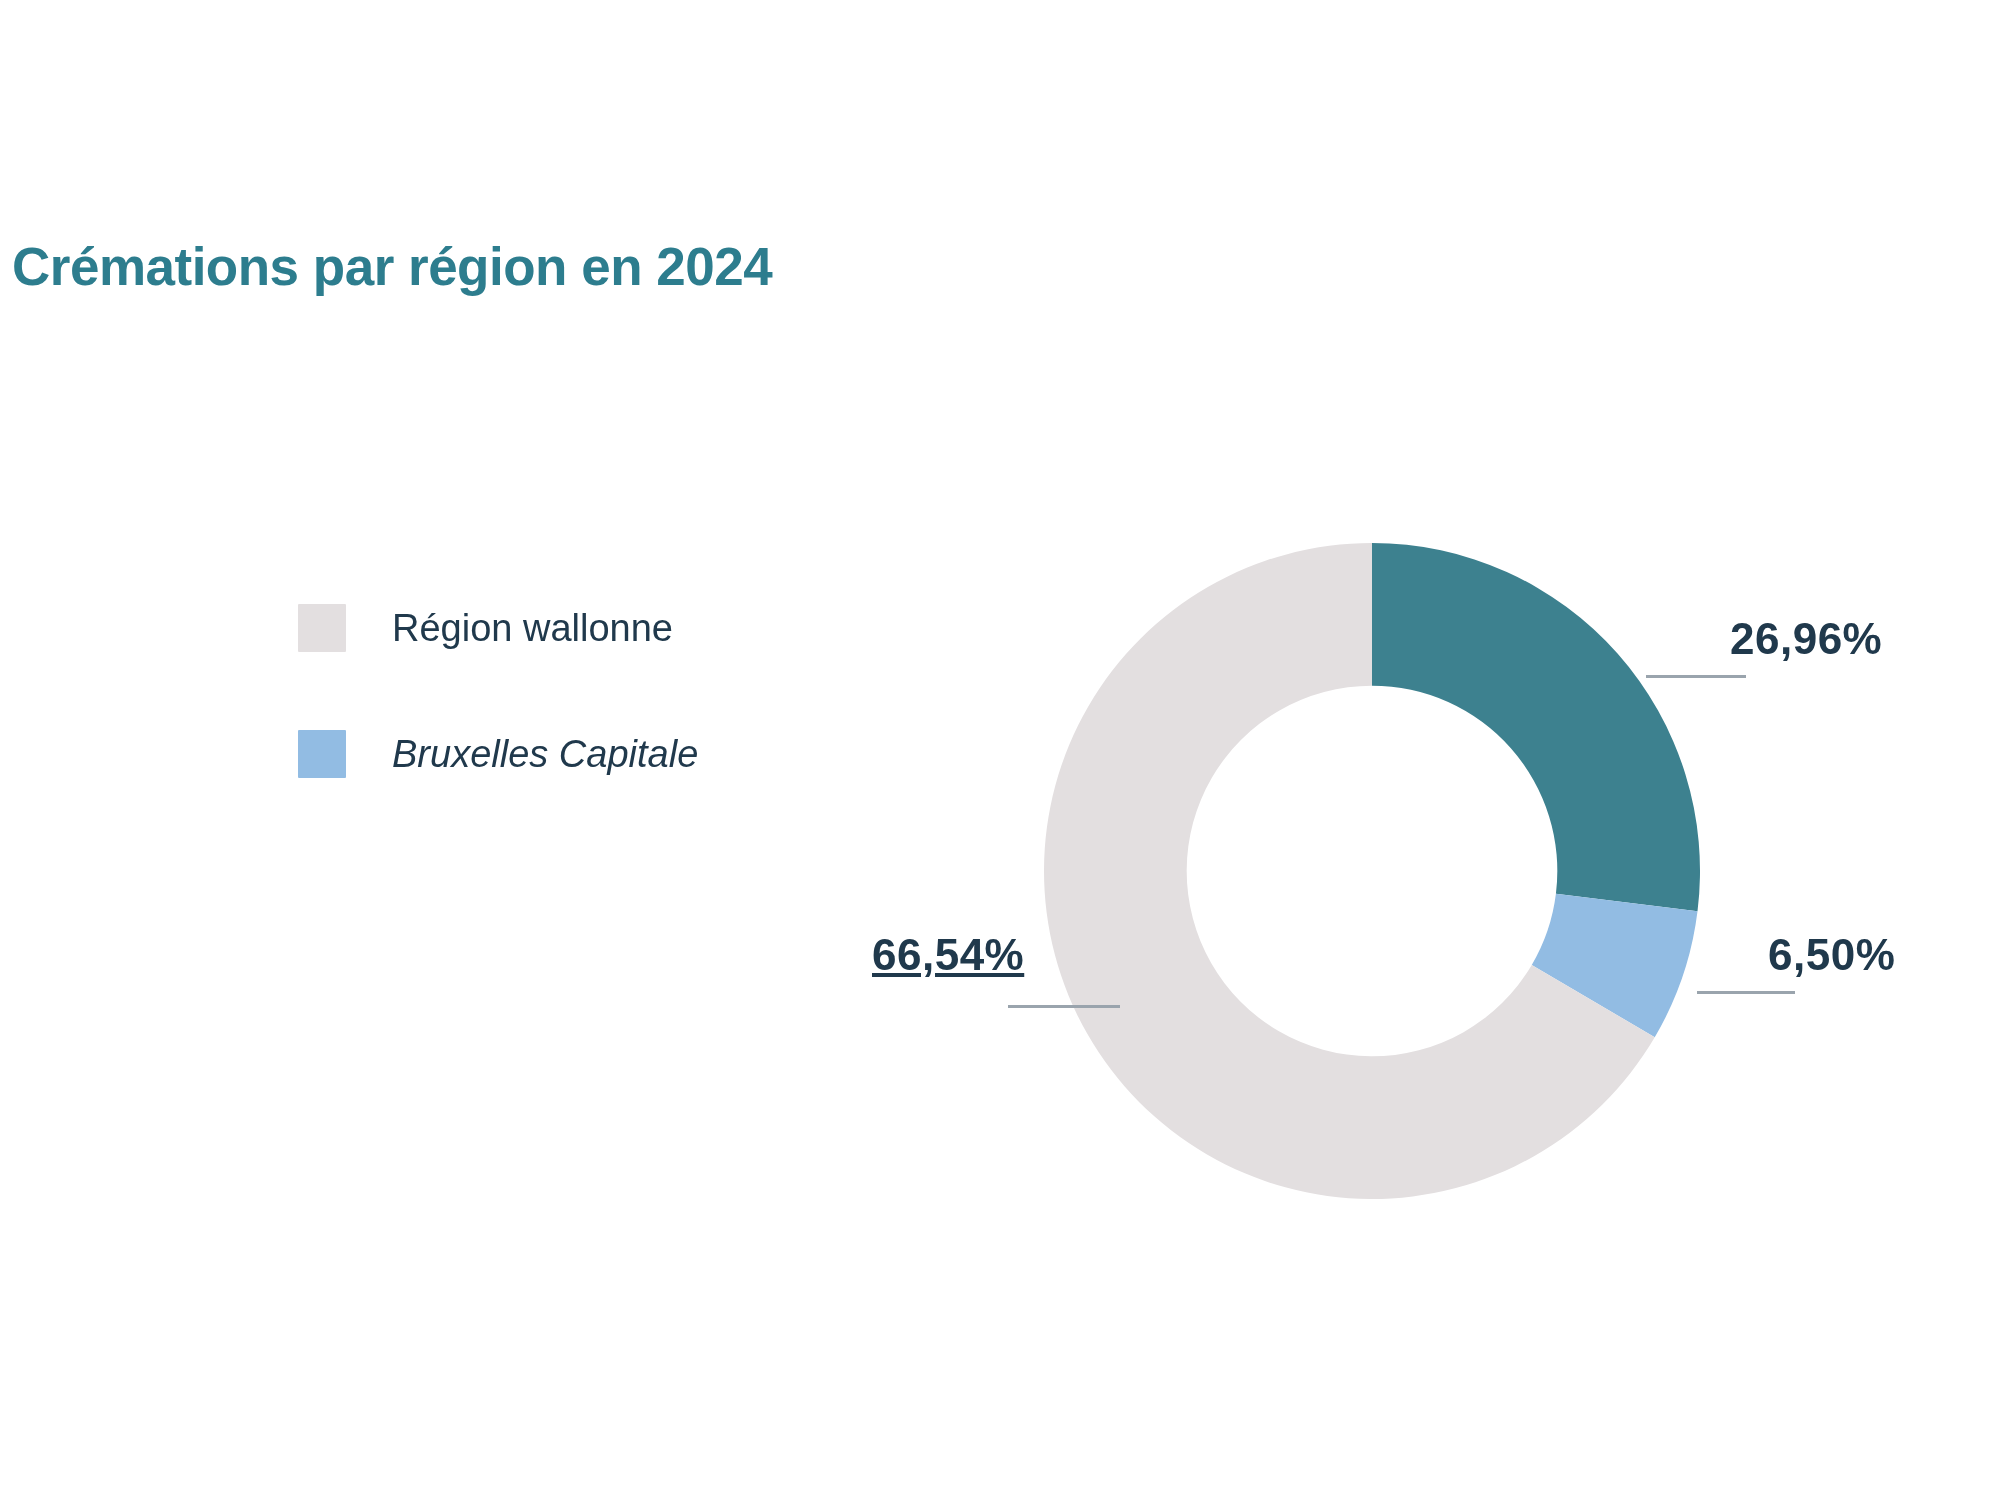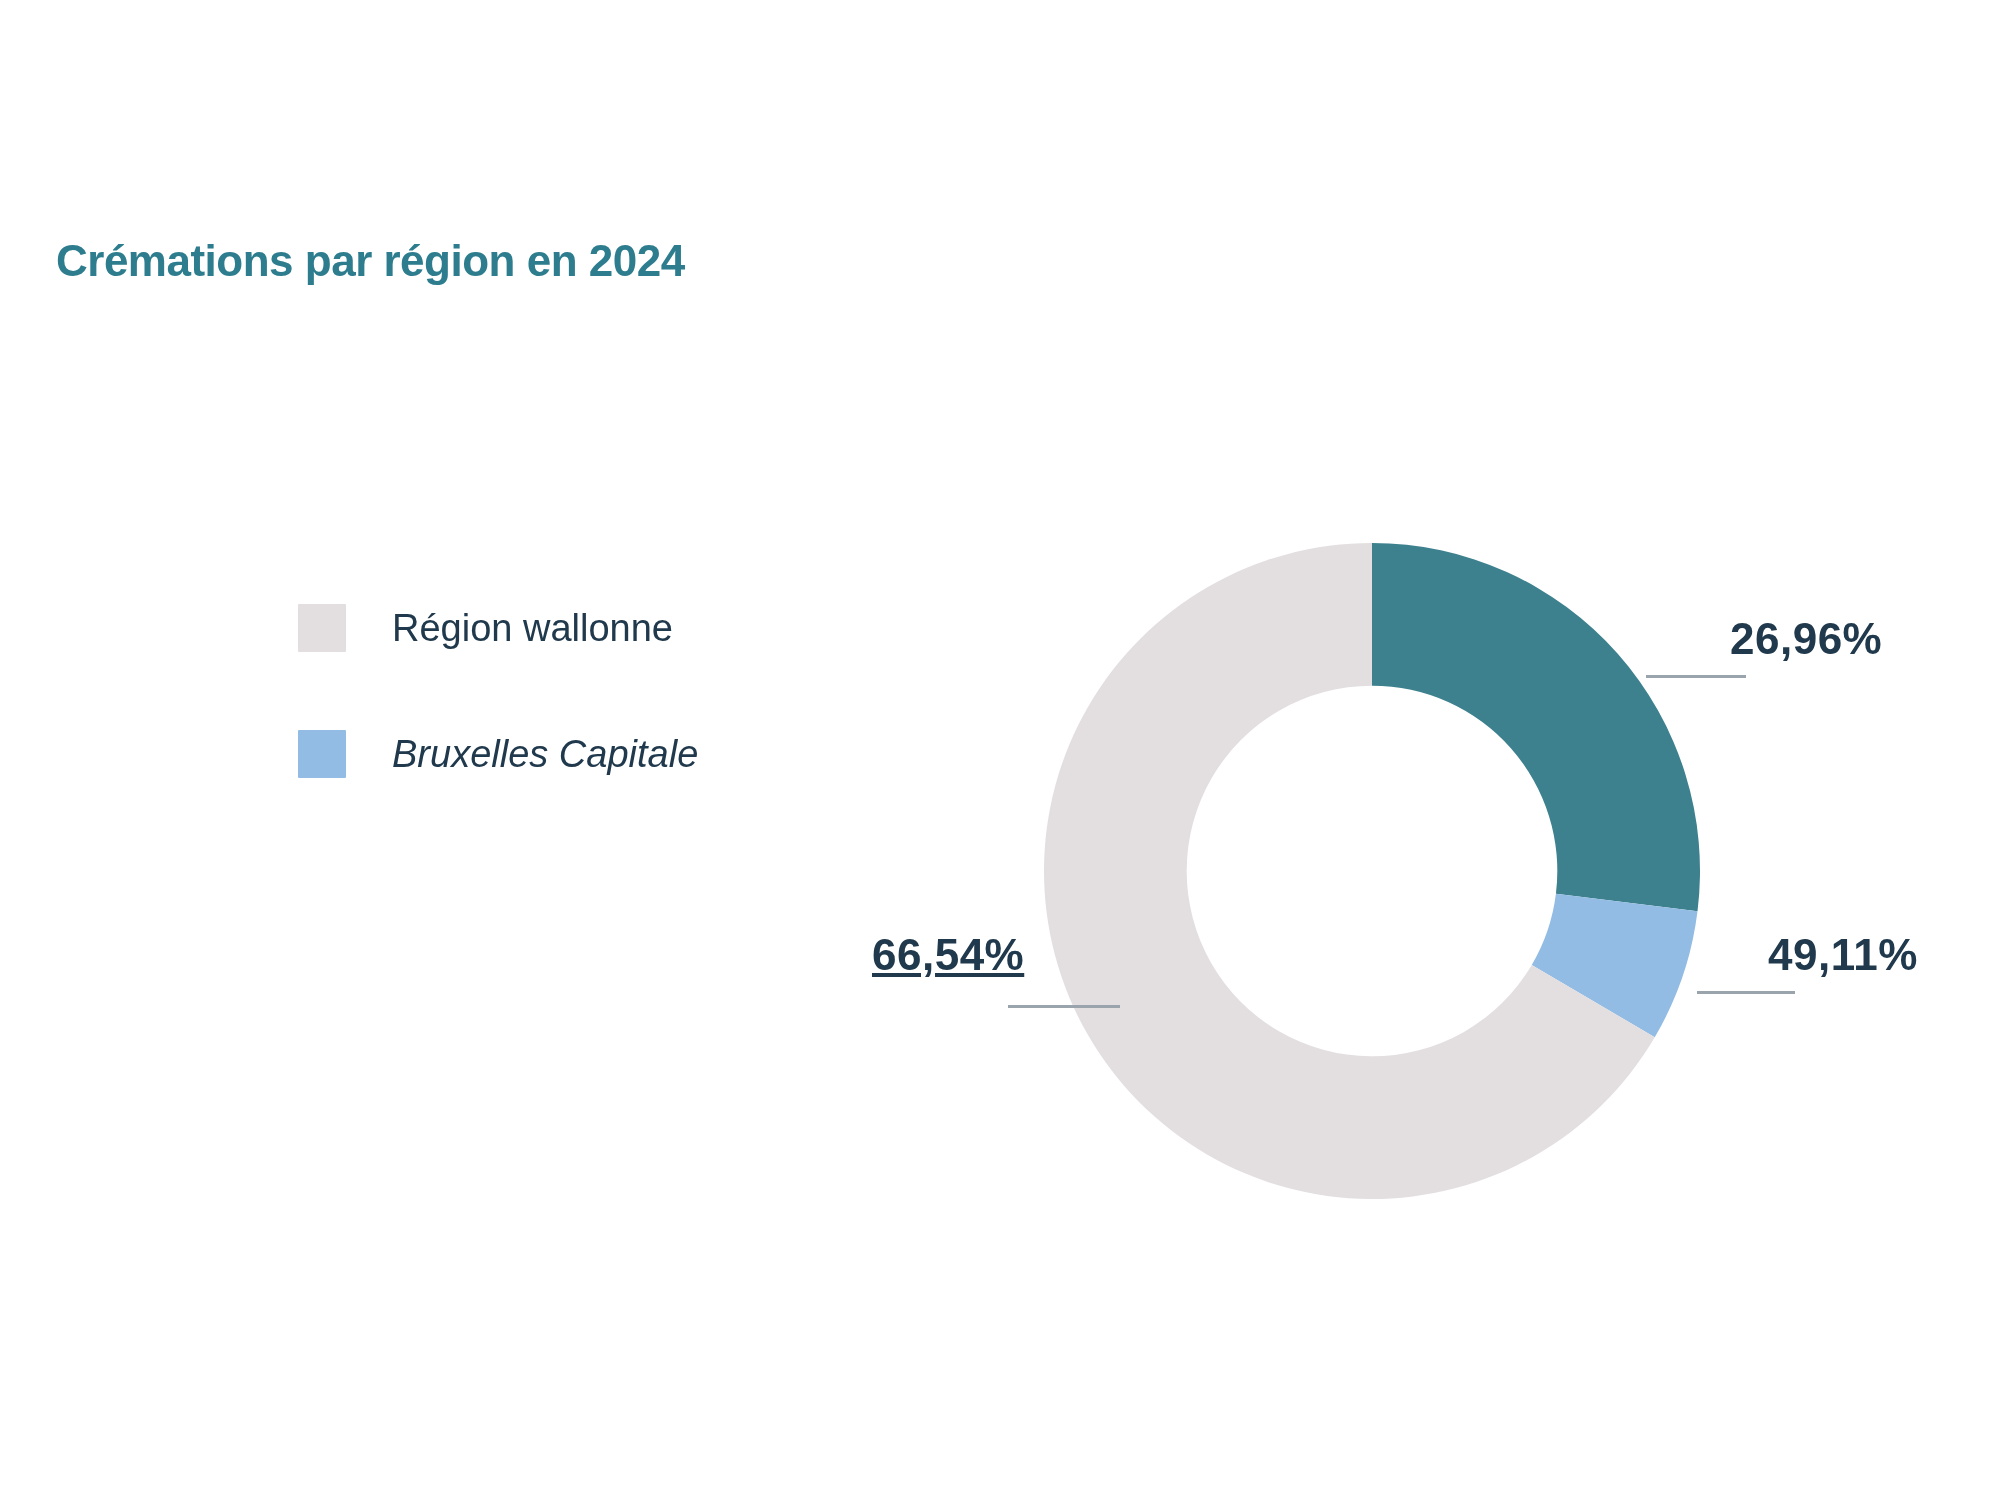--- a/index.html
+++ b/index.html
@@ -16,26 +16,25 @@
     height: 1501px;
     background: #ffffff;
     overflow: hidden;
   }
 
   
   #chart-title {
     position: absolute;
     left: 12px;
     top: 236px;
-    font-size: 44px;
+    font-size: 53px;
     font-weight: 700;
     letter-spacing: -0.5px;
     color: #2D7D8E;
     white-space: nowrap;
-    margin-left: 44px;
   }
 
   
   #legend {
     position: absolute;
     left: 298px;
     top: 600px;
     width: 520px;
   }
   .legend-item {
@@ -123,17 +122,17 @@
         </g>
     </svg>
   </div>
 
   <div class="leader-line" id="leader-wallonne" style="background: rgb(154, 164, 173);"></div>
   <div class="leader-line" id="leader-bruxelles" style="background: rgb(154, 164, 173);"></div>
   <div class="leader-line" id="leader-flamande" style="background: rgb(154, 164, 173);"></div>
 
   <div class="value-label" id="label-wallonne" style="color: rgb(32, 57, 76);">26,96%</div>
 
-  <div class="value-label" id="label-bruxelles" style="color: rgb(32, 57, 76);">49,11%</div>
+  <div class="value-label" id="label-bruxelles" style="color: rgb(32, 57, 76);">6,50%</div>
 
   <div class="value-label" id="label-flamande" style="color: rgb(32, 57, 76);">66,54%</div>
 
 </div>
 
 </body></html>

